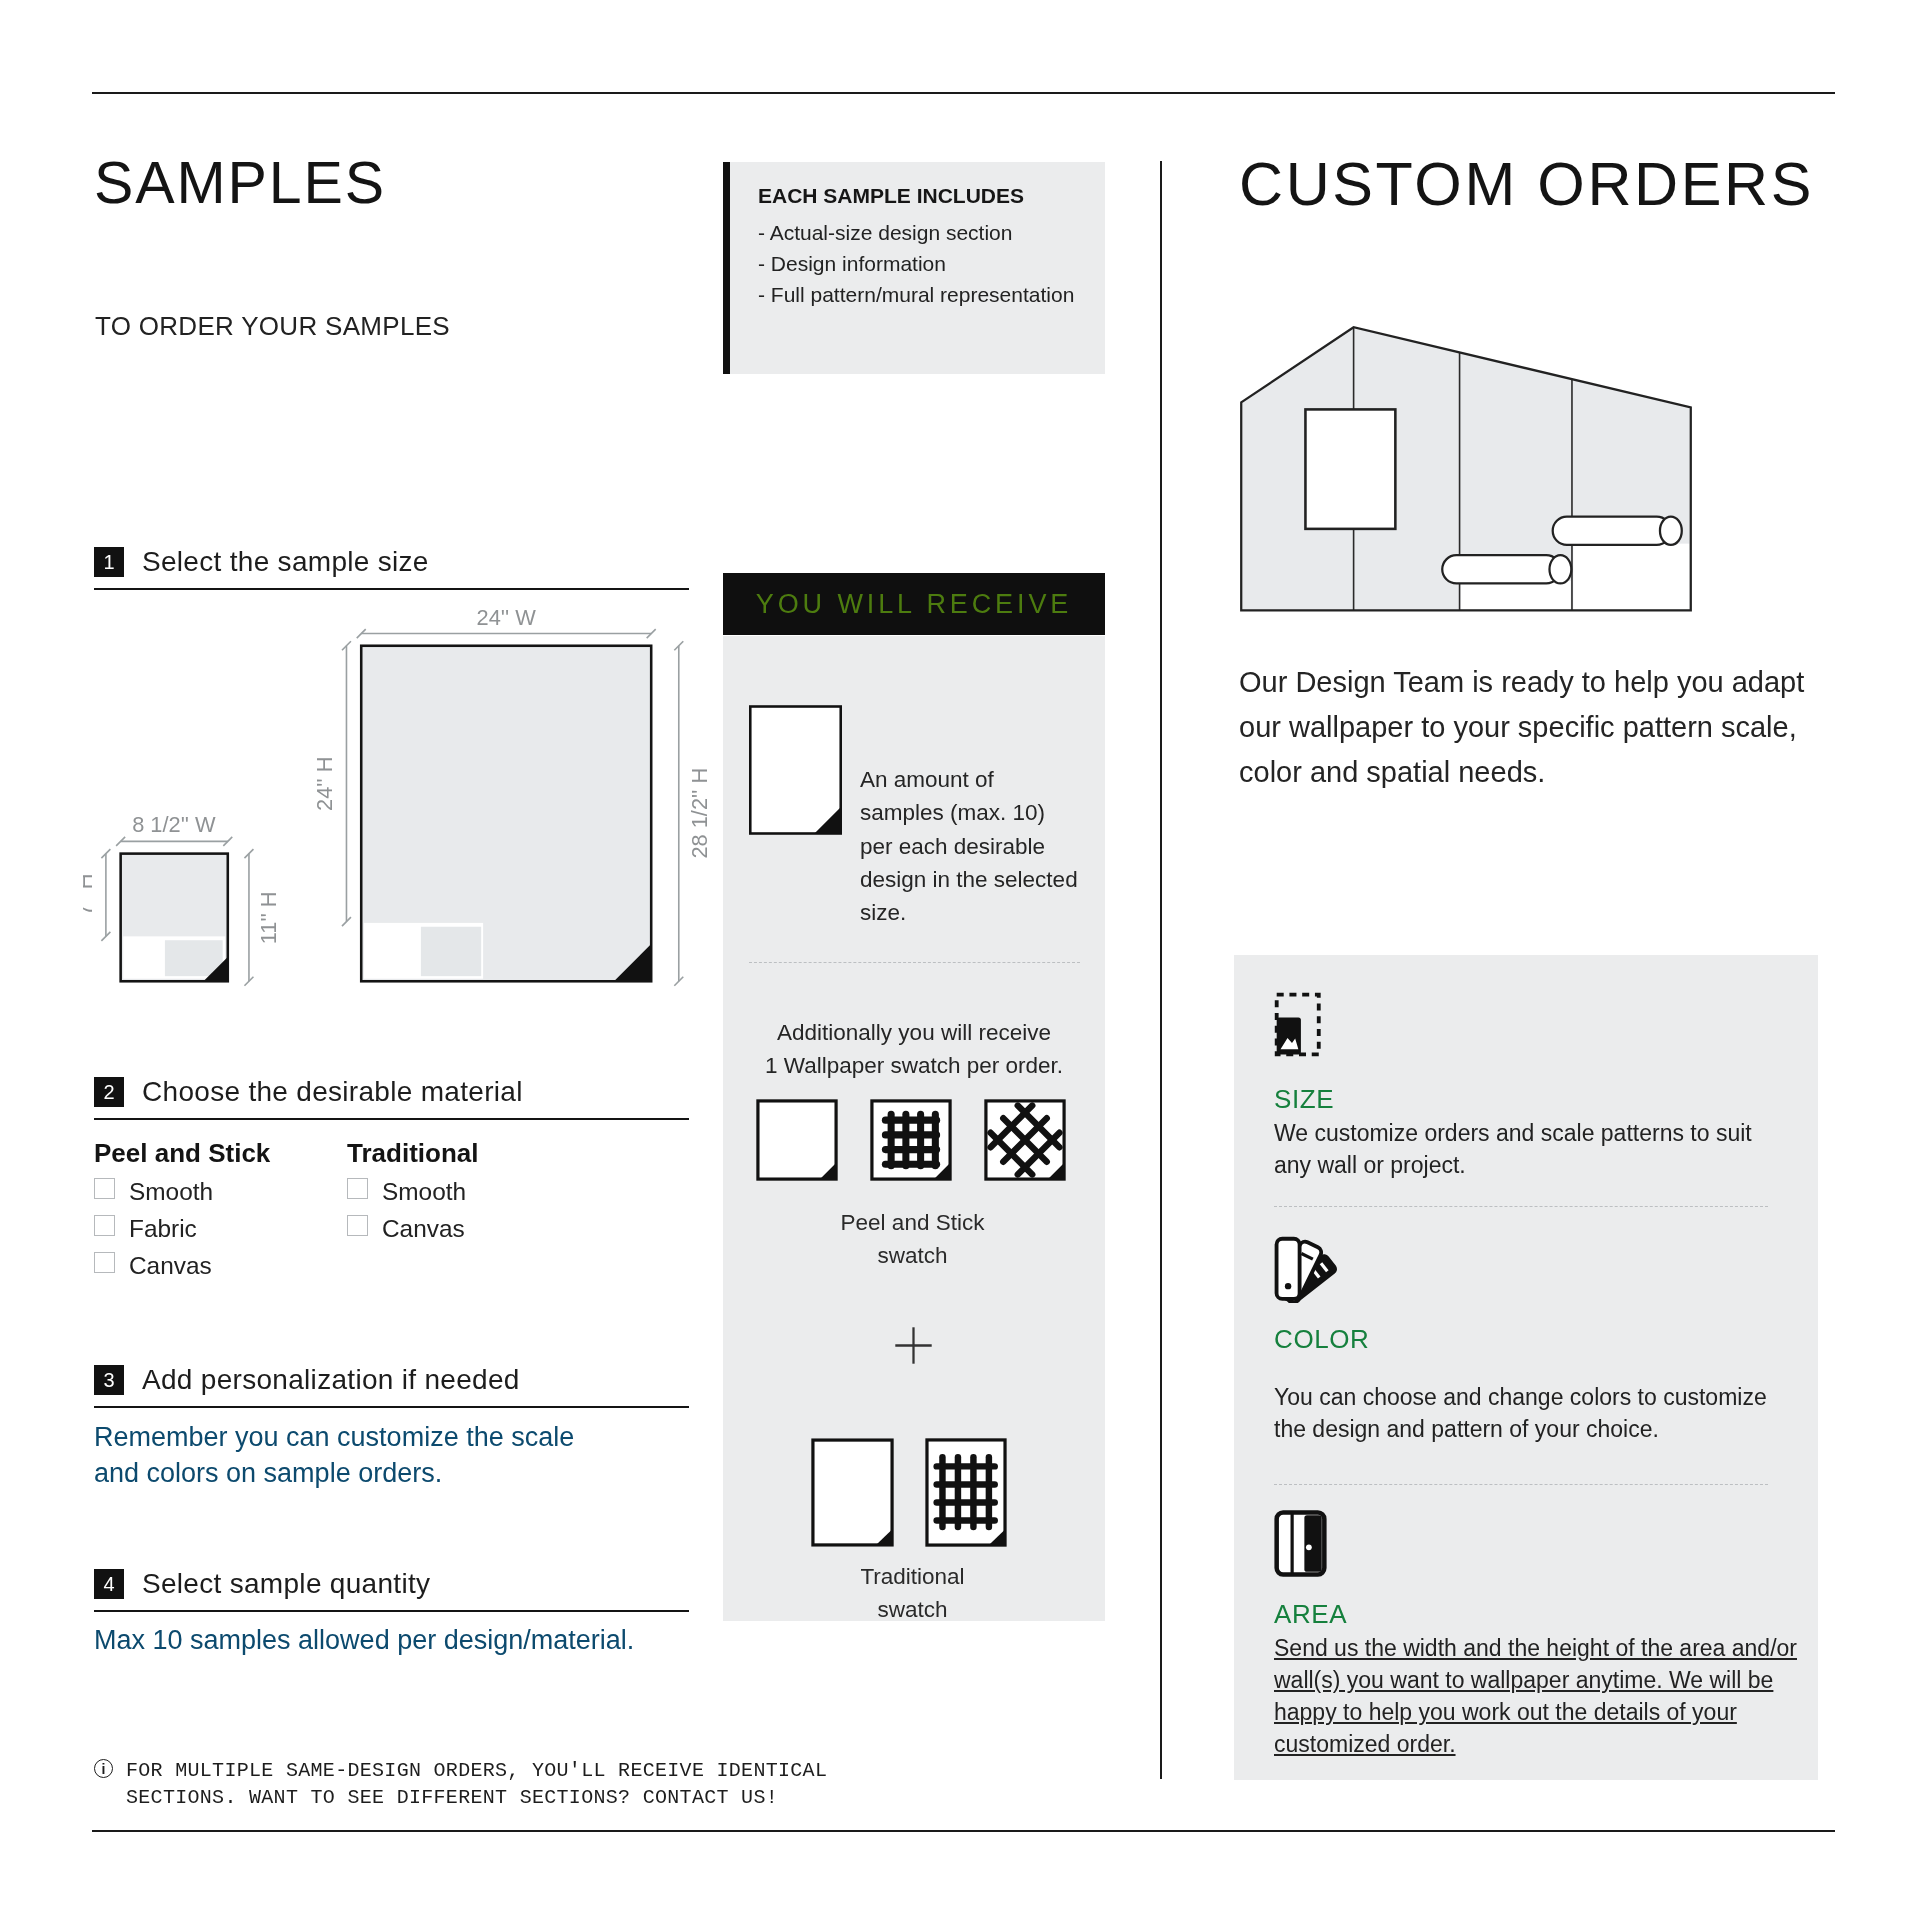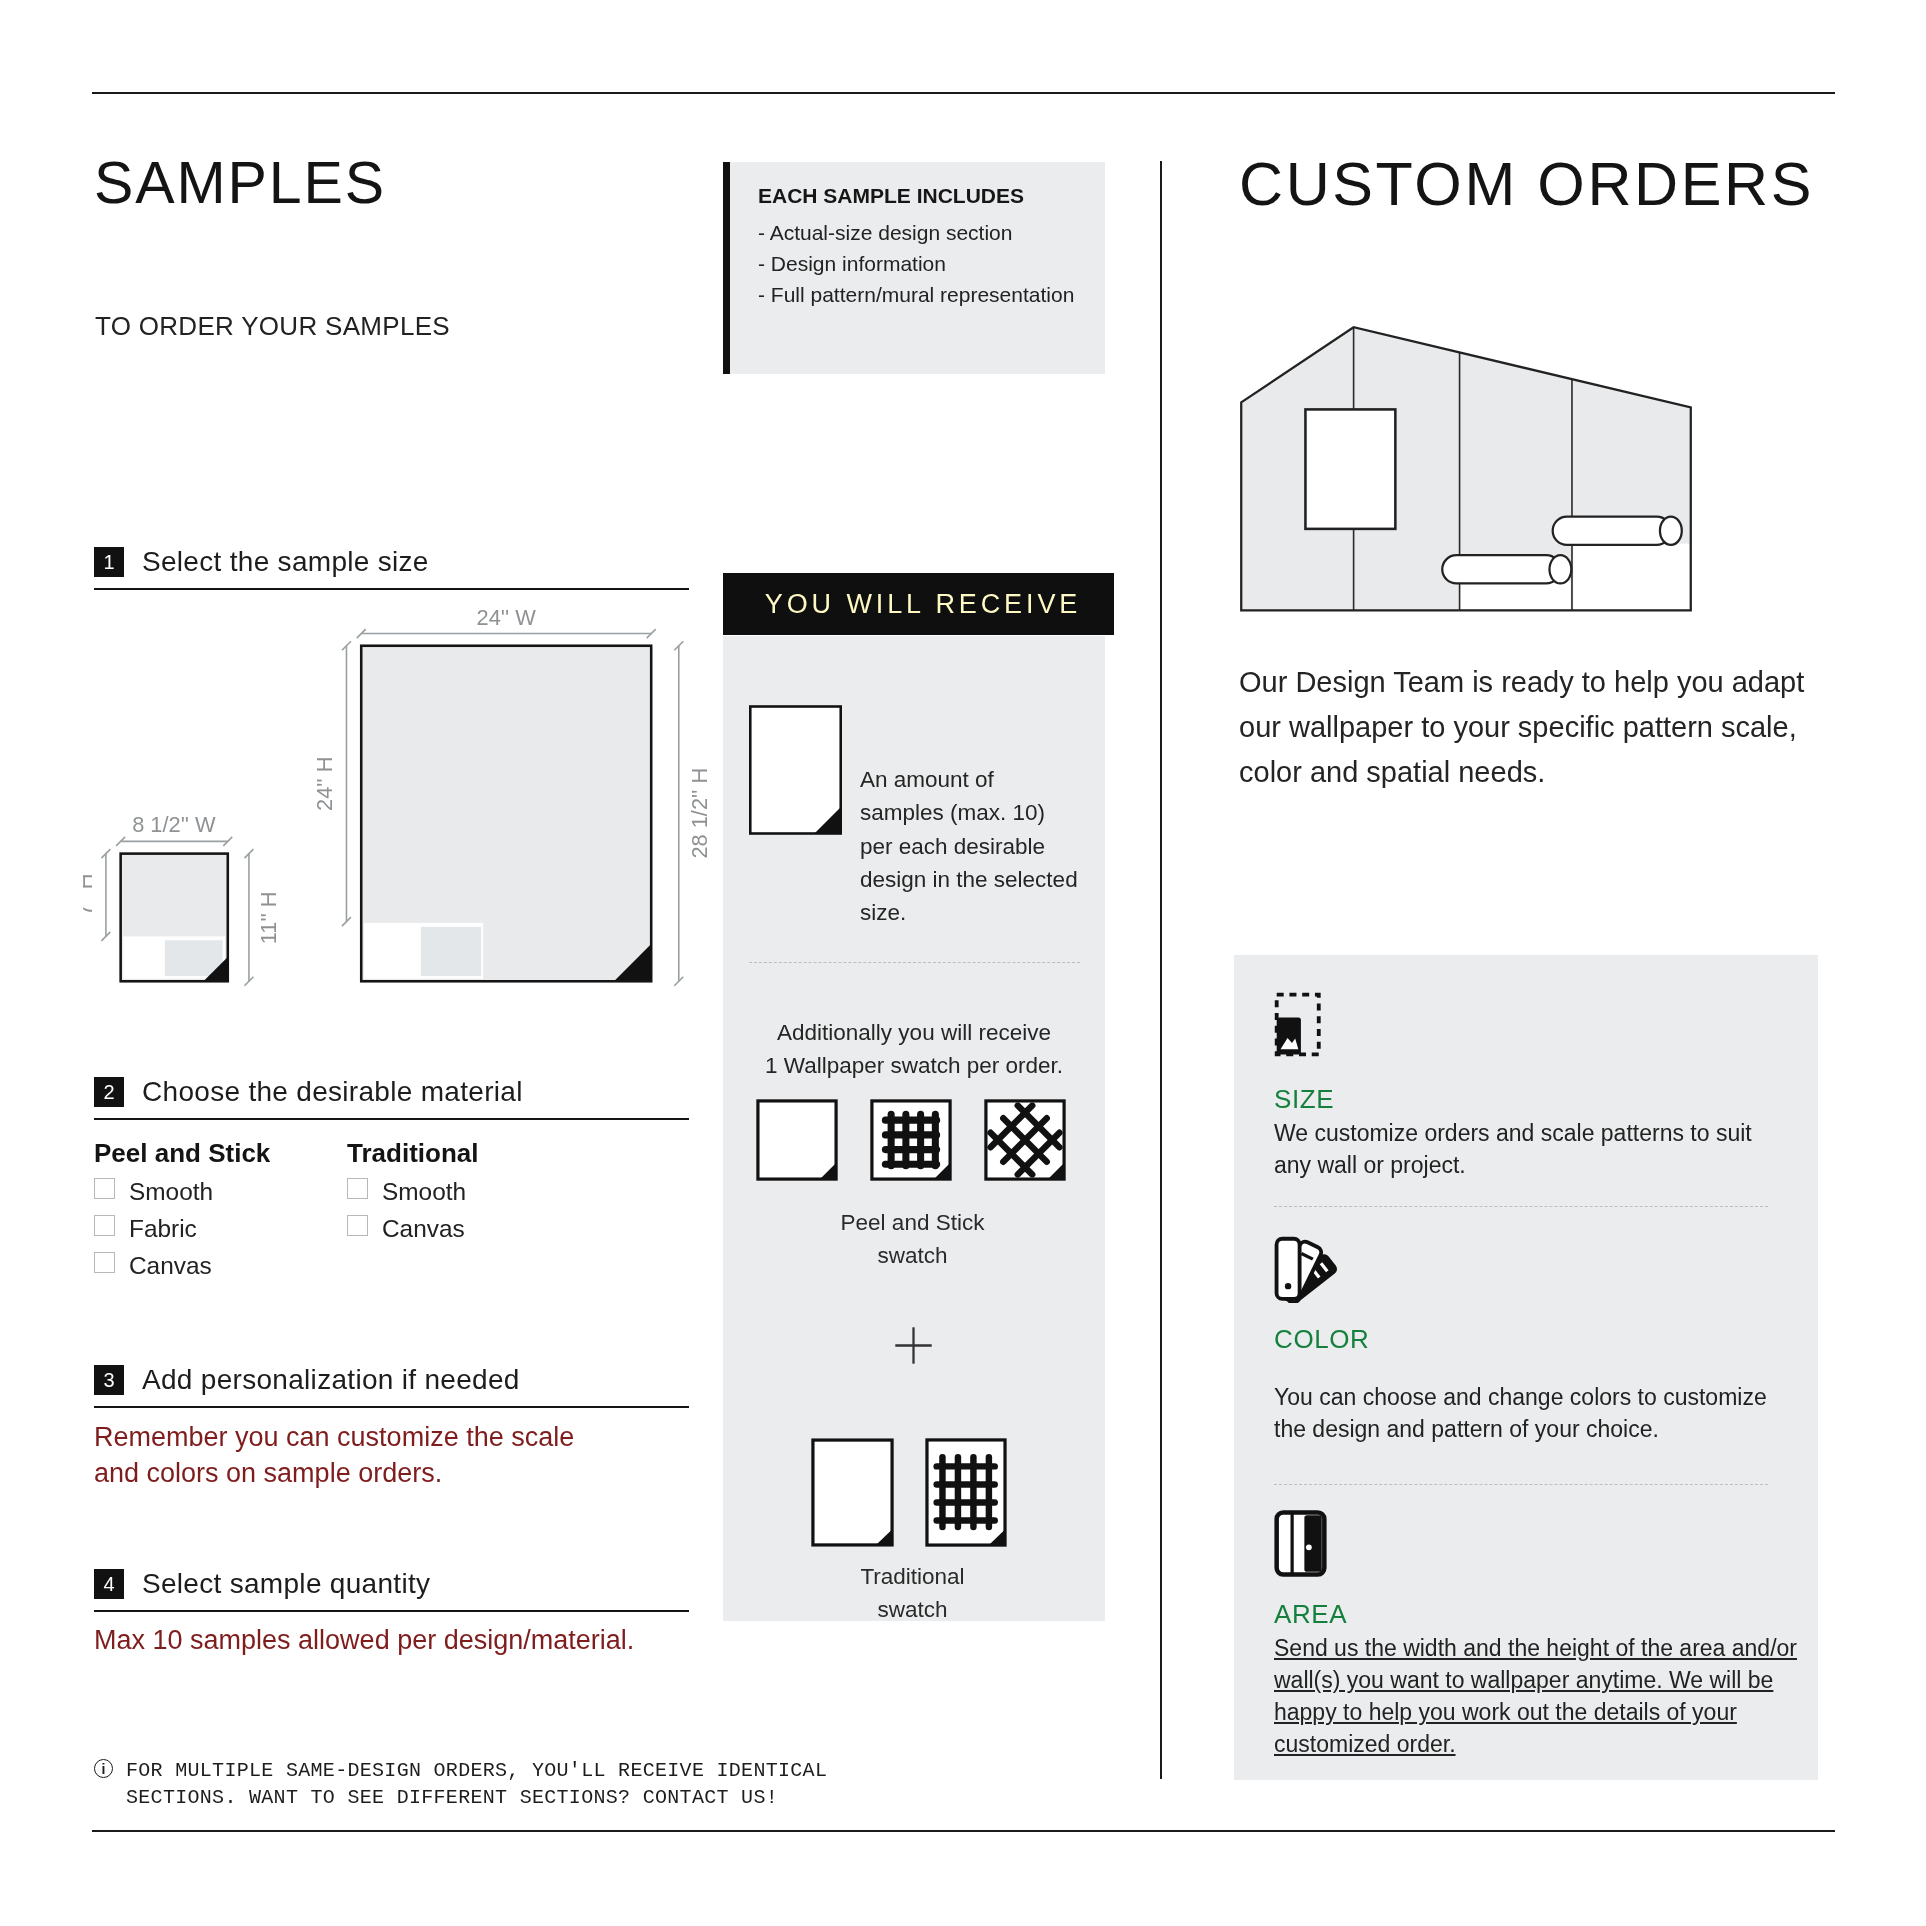--- a/index.html
+++ b/index.html
@@ -18,28 +18,28 @@
   
   .step-head{position:absolute;display:flex;align-items:center;gap:18px;
              border-bottom:2.6px solid #141414;padding-bottom:10.3px;width:595px;left:94px;}
   .step-num{width:30px;height:30px;background:#111;color:#fff;font-size:20px;
             display:flex;align-items:center;justify-content:center;flex:0 0 auto;}
   .step-title{font-size:28px;color:#1d1d1d;letter-spacing:0.3px;white-space:nowrap;}
   .mat-title{font-size:26px;font-weight:700;color:#141414;}
   .opt-row{position:absolute;display:flex;align-items:flex-start;gap:14px;}
   .cbox{width:19px;height:19px;border:1.9px solid #b6b9bc;background:#fff;flex:0 0 auto;}
   .opt-label{font-size:24.4px;color:#222;}
-  .body-text{font-size:27px;line-height:1.32;color:#7f1d1d;}
+  .body-text{font-size:27px;line-height:1.32;color:#0c4a6e;}
   .note-text{font-size:20px;line-height:1.34;color:#1d1d1d;letter-spacing:0.3px;font-family:Liberation Mono, monospace;}
   .info-circle{position:absolute;width:19px;height:19px;border:1.9px solid #1d1d1d;border-radius:50%;
                display:flex;align-items:center;justify-content:center;font-size:14px;font-weight:700;box-sizing:border-box;}
   
   .mid-header{position:absolute;left:723px;top:573px;width:382px;height:62px;background:#0f0f0f;
-              color:#fef9c3;display:flex;align-items:center;justify-content:center;
-              font-size:27px;letter-spacing:3.9px;white-space:nowrap;padding-left:9px;}
+              color:#4d7c0f;display:flex;align-items:center;justify-content:center;
+              font-size:27px;letter-spacing:3.9px;white-space:nowrap;}
   .mid-box{position:absolute;left:723px;top:636px;width:382px;height:985px;background:#ebeced;}
   .mid-text{font-size:22.5px;line-height:1.48;color:#252525;}
   .mid-center{text-align:center;}
   .dashed{position:absolute;border-top:1.9px dashed #bcbfc2;}
   .swatch-label{font-size:22.5px;color:#2a2a2a;text-align:center;line-height:1.45;}
   
   .r-intro{font-size:29px;line-height:1.55;color:#242424;}
   .chat-label{font-size:21px;letter-spacing:0.4px;color:#191919;display:inline-block;
               padding-bottom:10.3px;border-bottom:3.2px solid #111;white-space:nowrap;}
   .email-badge{display:inline-block;background:#0d0d0d;color:#fff;font-size:24px;

